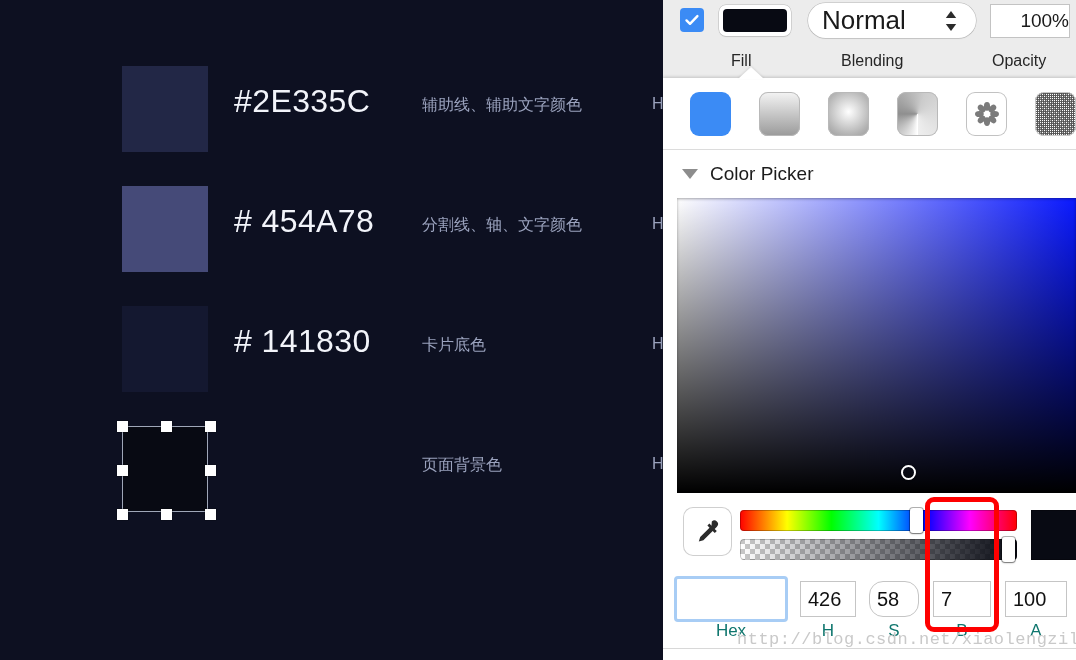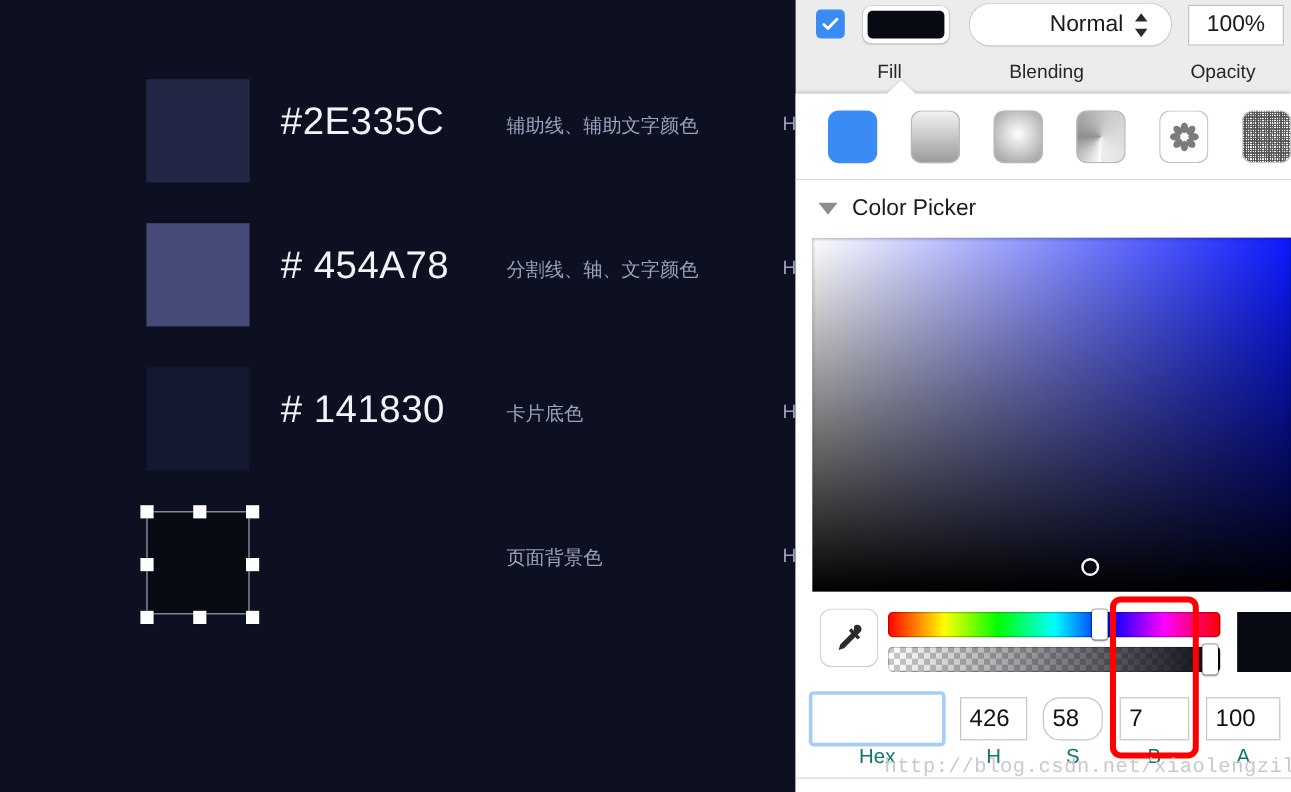--- a/index.html
+++ b/index.html
@@ -125,38 +125,38 @@
     position: absolute;
     left: 145px; top: 3px;
     width: 168px; height: 35px;
     border-radius: 18px;
     background: #ffffff;
     box-shadow: 0 0 0 0.5px #b4b4b4, 0 1px 1px rgba(0,0,0,0.10);
     display: flex; align-items: center;
   }
   .blend-select .txt {
     flex: 1;
-    text-align: right;
-    font-size: 19px;
+    text-align: left;
+    font-size: 26px;
     color: #1a1a1a;
     padding-left: 14px;
   }
   .stepper {
     width: 30px;
     display: flex; flex-direction: column;
     align-items: center; justify-content: center;
     margin-right: 10px;
   }
   .opacity-field {
     position: absolute;
     left: 327px; top: 4px;
     width: 80px; height: 34px;
     background: #ffffff;
     border: 1px solid #c3c3c3;
-    display: flex; align-items: center; justify-content: center;
+    display: flex; align-items: center; justify-content: flex-end;
     font-size: 19px;
     color: #1a1a1a;
   }
   .insp-labels { position: absolute; left: 0; top: 52px; width: 339px; height: 24px; }
   .insp-labels span {
     position: absolute;
     font-size: 16px;
     color: #262626;
     white-space: nowrap;
   }

